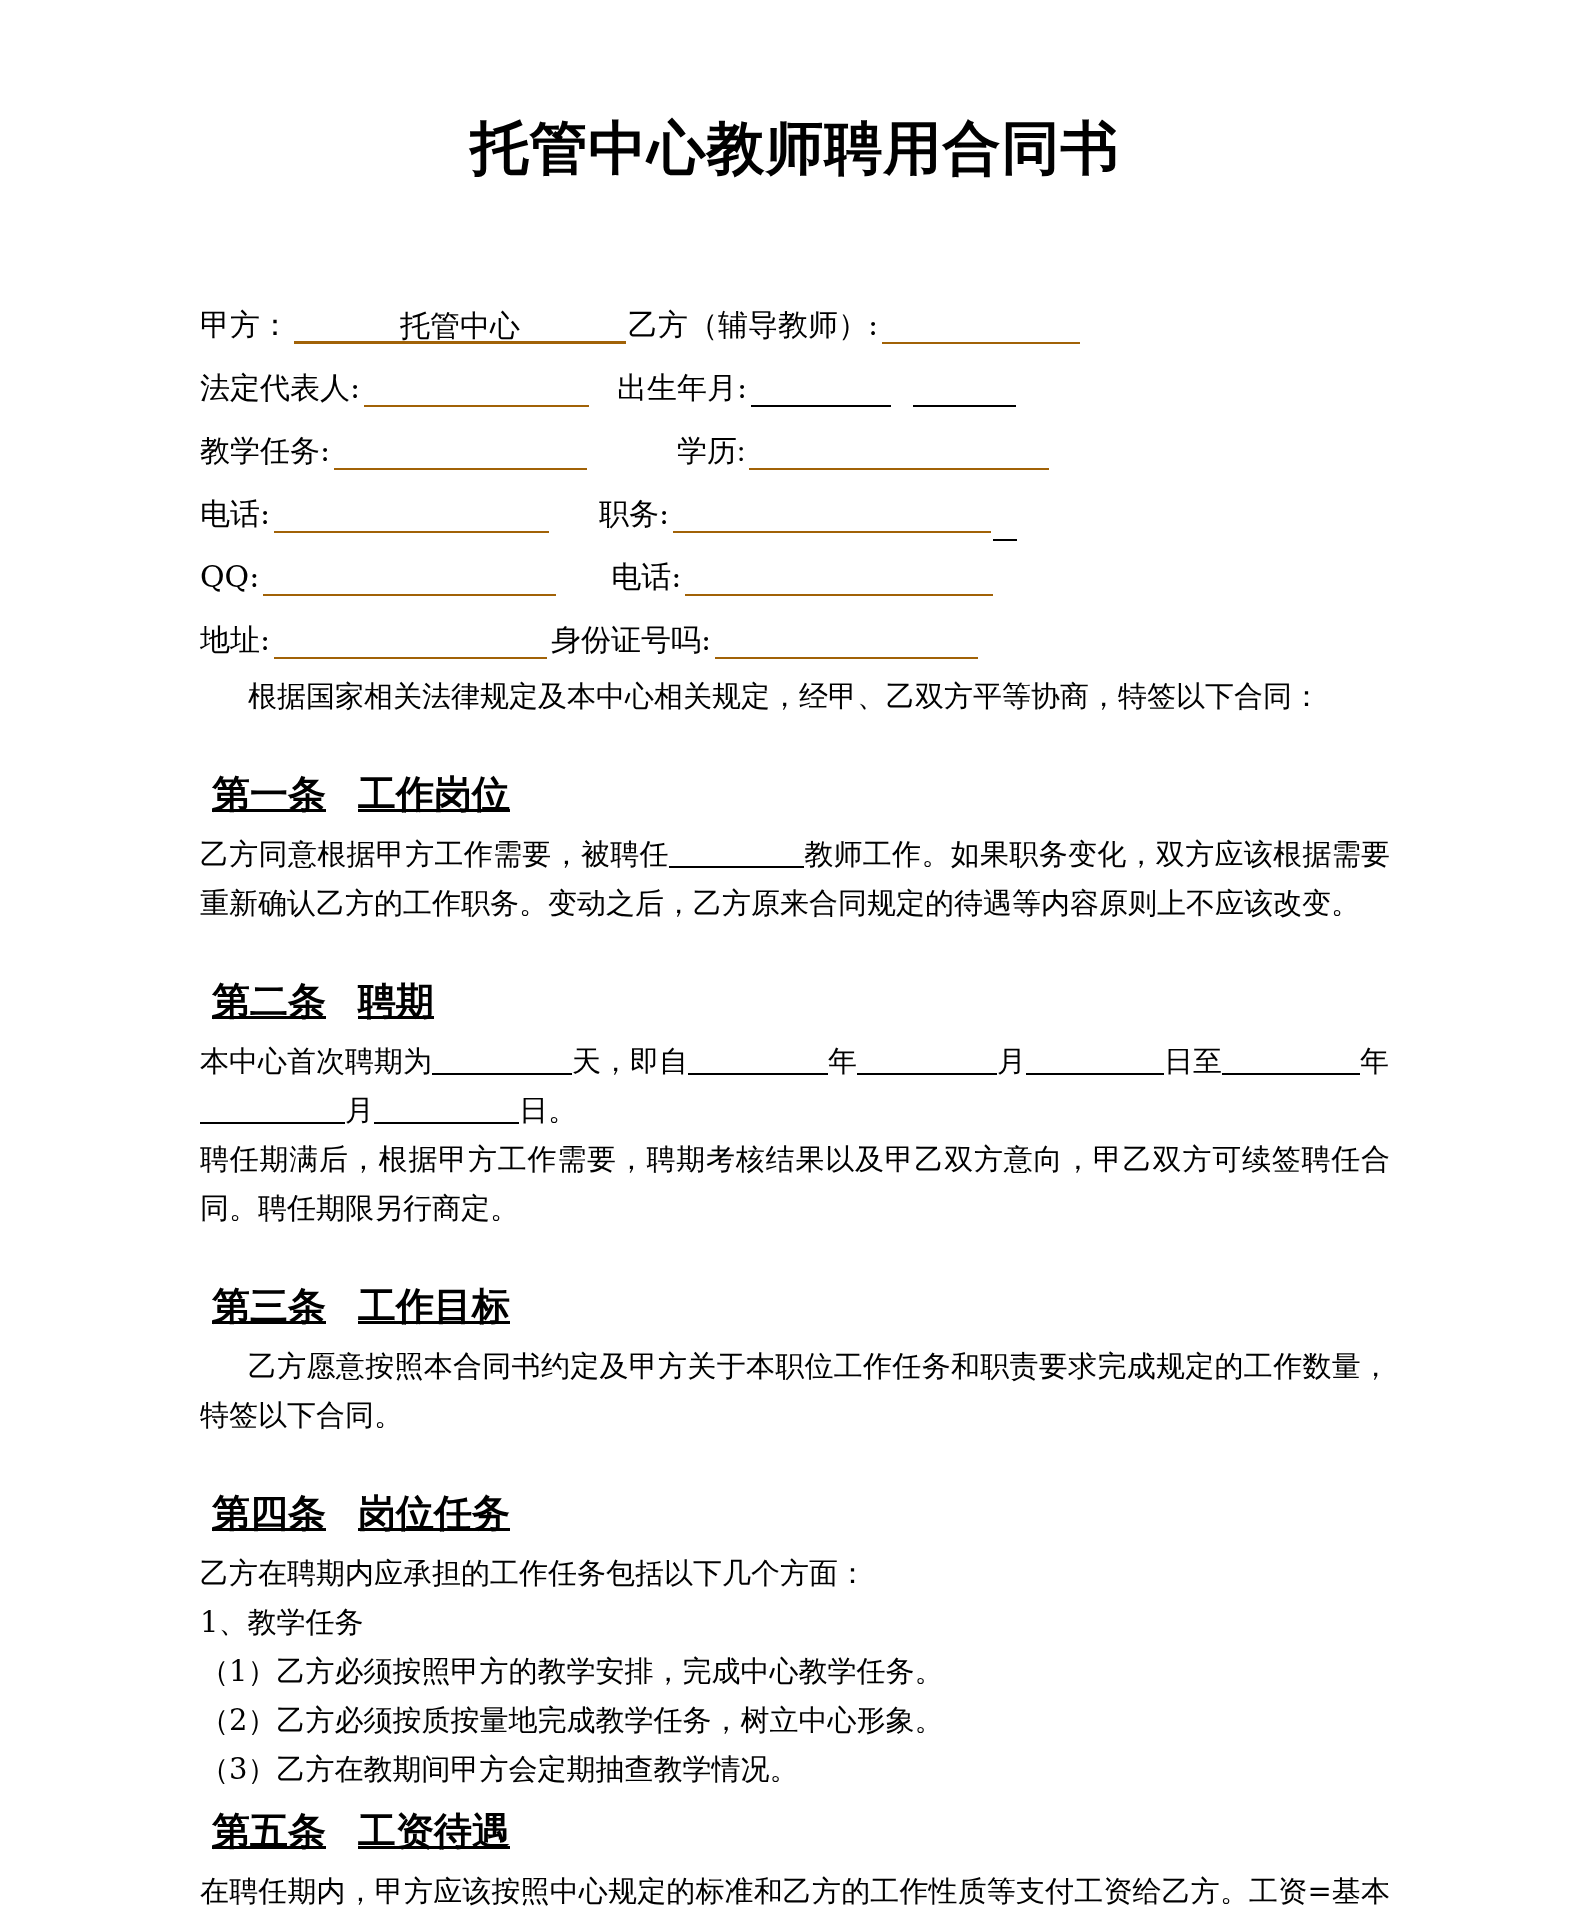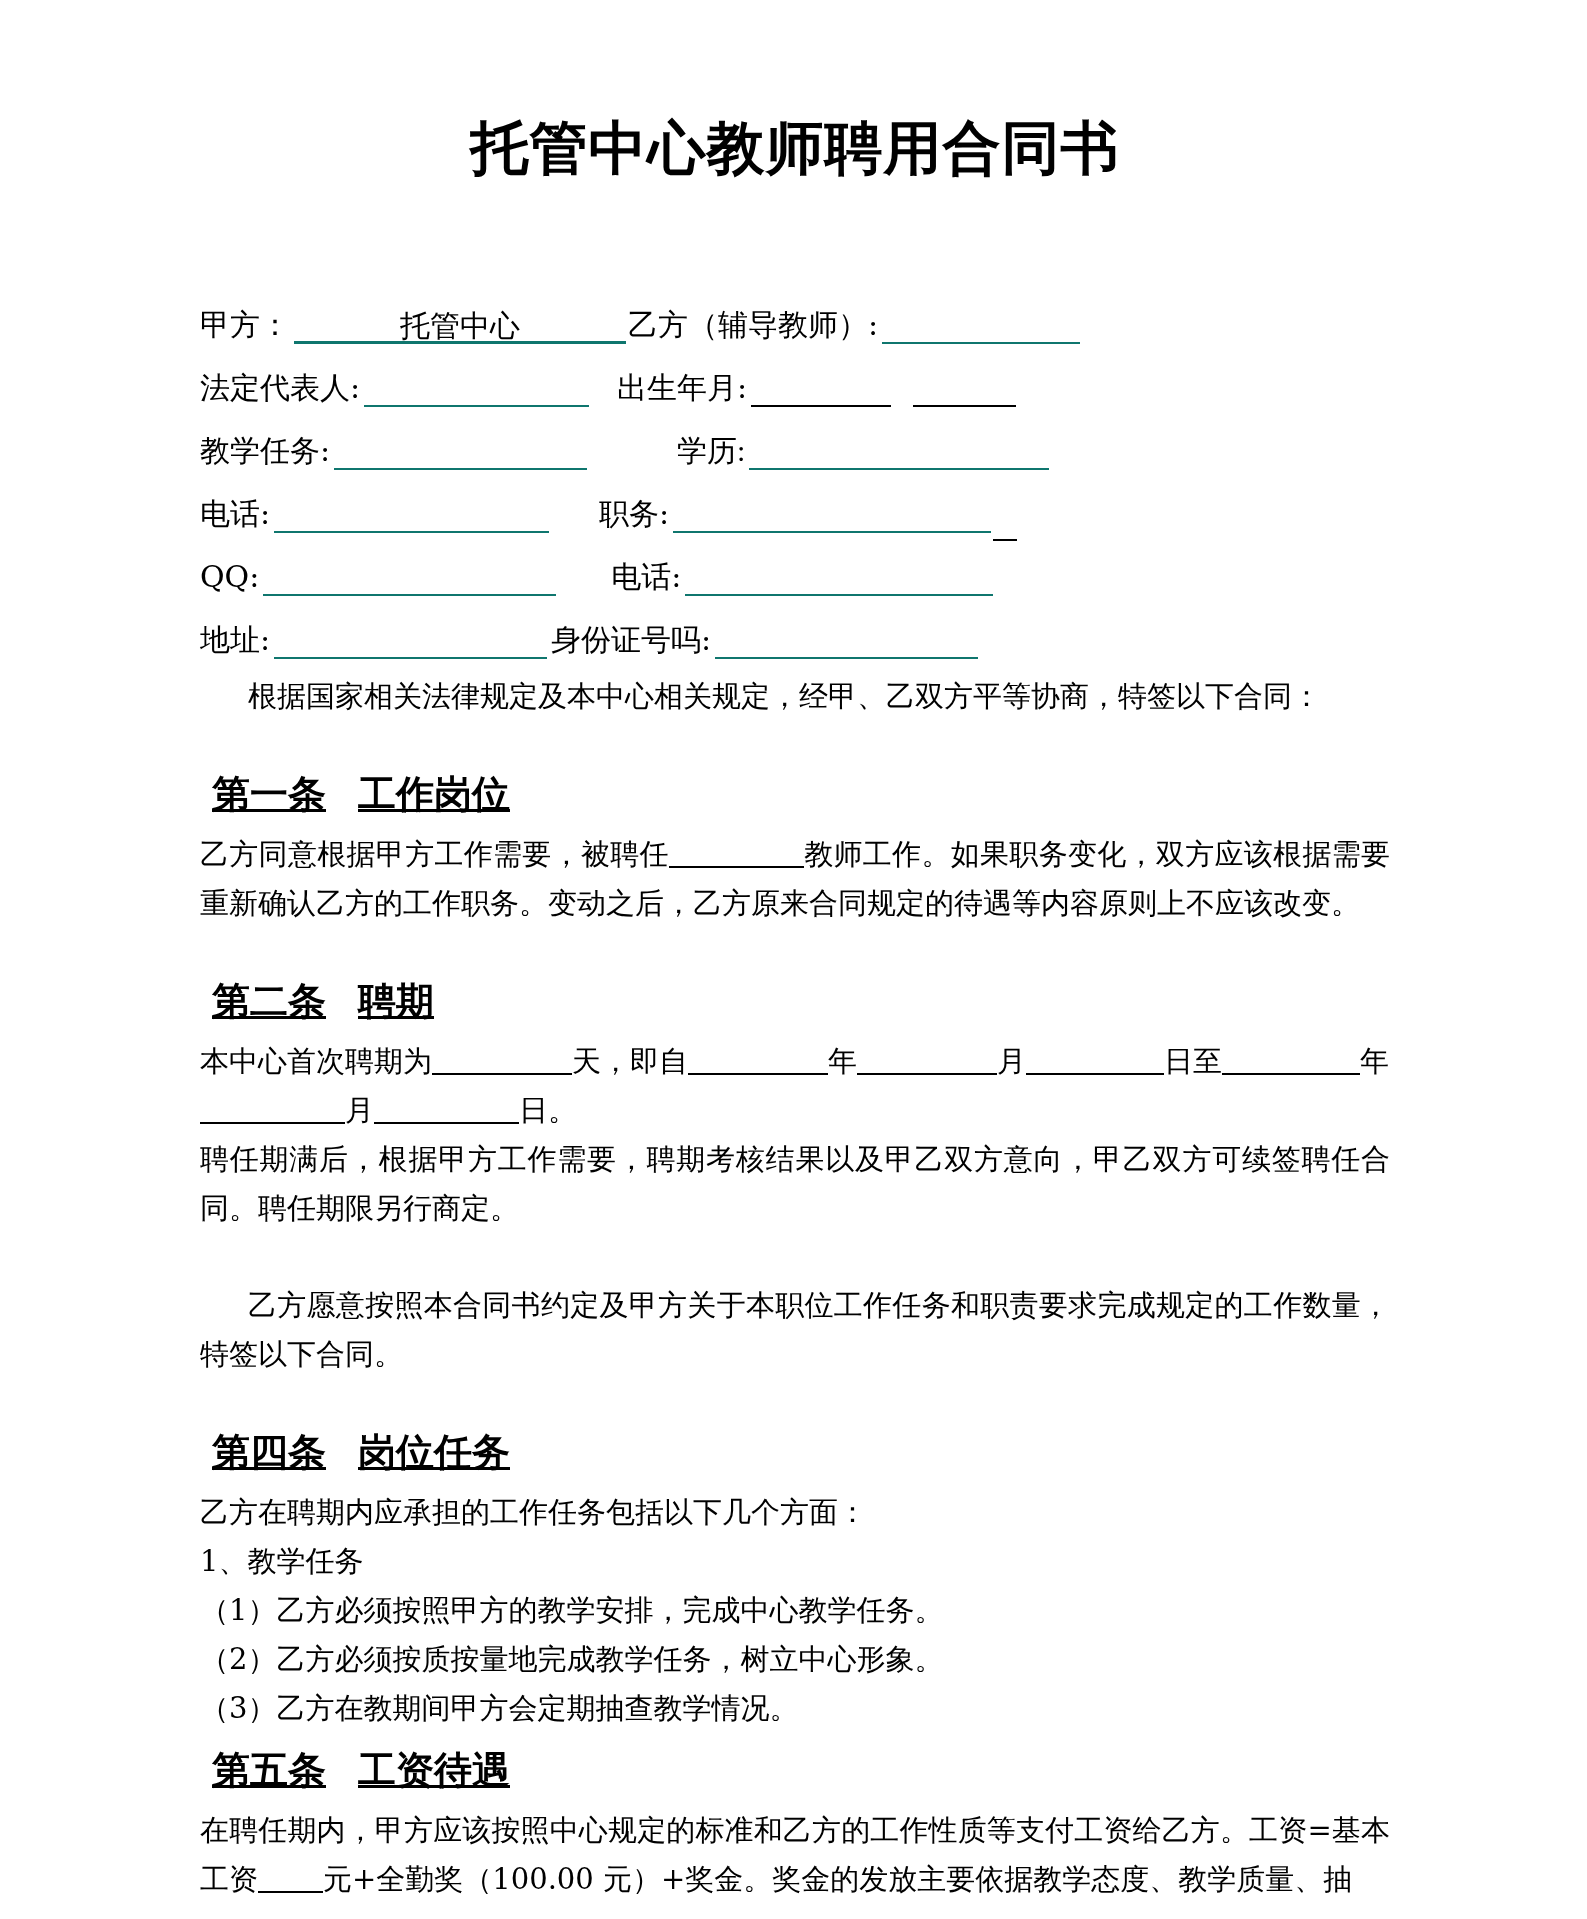--- a/index.html
+++ b/index.html
@@ -37,21 +37,21 @@
     margin-bottom: 13px;
     font-size: 30px;
   }
   .flabel {
     white-space: nowrap;
     line-height: 38px;
   }
   .fline {
     display: inline-block;
     height: 38px;
-    border-bottom: 2px solid #0f766e;
+    border-bottom: 2px solid #a16207;
     margin-left: 4px;
     text-align: center;
     box-sizing: border-box;
   }
   .fval { font-size: 30px; line-height: 40px; }
   .r1 .line1 { width: 332px; border-bottom-width: 3px; }
   .r1 .lab2  { margin-left: 2px; text-align: right; }
   .r1 .line2 { width: 198px; }
   .r2 .line1 { width: 225px; }
   .r2 .lab2  { margin-left: 28px; }
@@ -162,20 +162,21 @@
         <h2 class="sec-head"><span class="sec-num">第一条</span><span class="sec-name">工作岗位</span></h2>
         <p class="para">乙方同意根据甲方工作需要，被聘任<span class="blank" style="width: 135px;"></span>教师工作。如果职务变化，双方应该根据需要重新确认乙方的工作职务。变动之后，乙方原来合同规定的待遇等内容原则上不应该改变。</p>
       </section>
       <section class="section">
         <h2 class="sec-head"><span class="sec-num">第二条</span><span class="sec-name">聘期</span></h2>
         <p class="para">本中心首次聘期为<span class="blank" style="width: 140px;"></span>天，即自<span class="blank" style="width: 140px;"></span>年<span class="blank" style="width: 140px;"></span>月<span class="blank" style="width: 138px;"></span>日至<span class="blank" style="width: 138px;"></span>年</p>
         <p class="para"><span class="blank" style="width: 145px;"></span>月<span class="blank" style="width: 145px;"></span>日。</p>
         <p class="para">聘任期满后，根据甲方工作需要，聘期考核结果以及甲乙双方意向，甲乙双方可续签聘任合同。聘任期限另行商定。</p>
       </section>
       <section class="section">
+        <h2 class="sec-head"><span class="sec-num">第三条</span><span class="sec-name">工作目标</span></h2>
         <p class="para indent">乙方愿意按照本合同书约定及甲方关于本职位工作任务和职责要求完成规定的工作数量，特签以下合同。</p>
       </section>
       <section class="section">
         <h2 class="sec-head"><span class="sec-num">第四条</span><span class="sec-name">岗位任务</span></h2>
         <p class="para">乙方在聘期内应承担的工作任务包括以下几个方面：</p>
         <p class="para">1、教学任务</p>
         <p class="para">（1）乙方必须按照甲方的教学安排，完成中心教学任务。</p>
         <p class="para">（2）乙方必须按质按量地完成教学任务，树立中心形象。</p>
         <p class="para">（3）乙方在教期间甲方会定期抽查教学情况。</p>
       </section>

